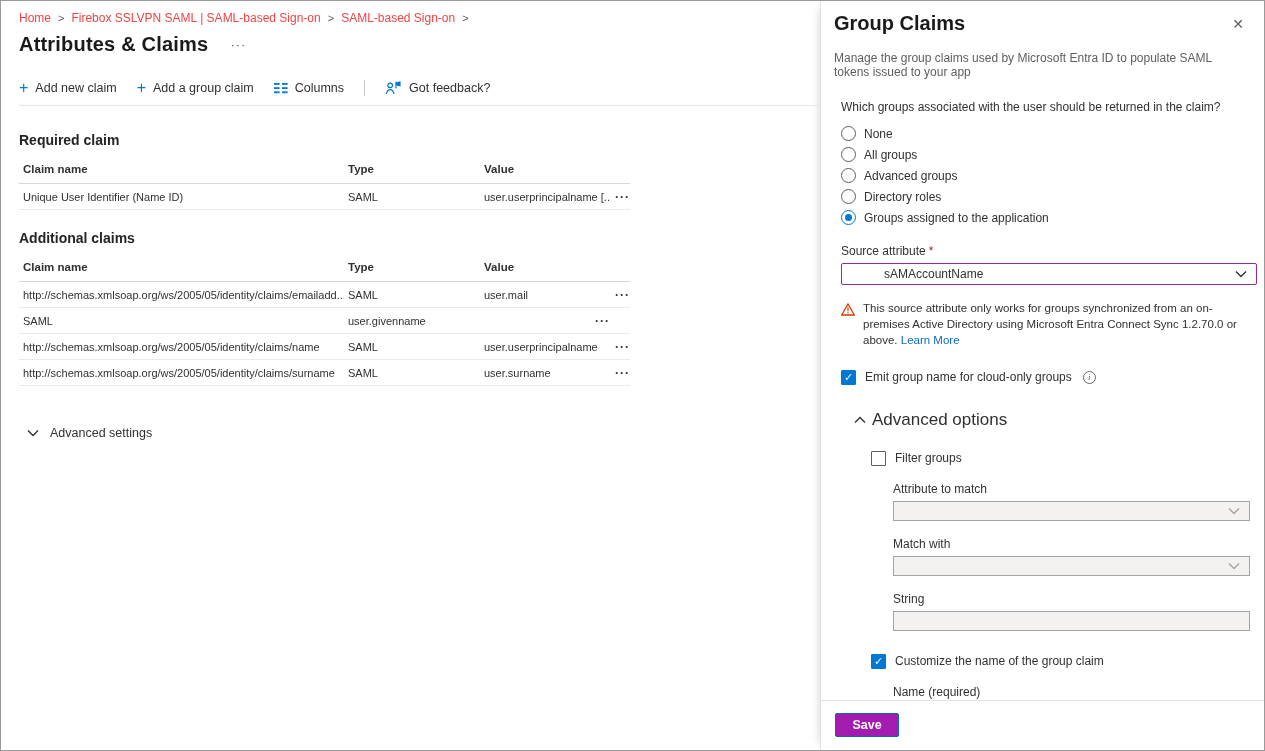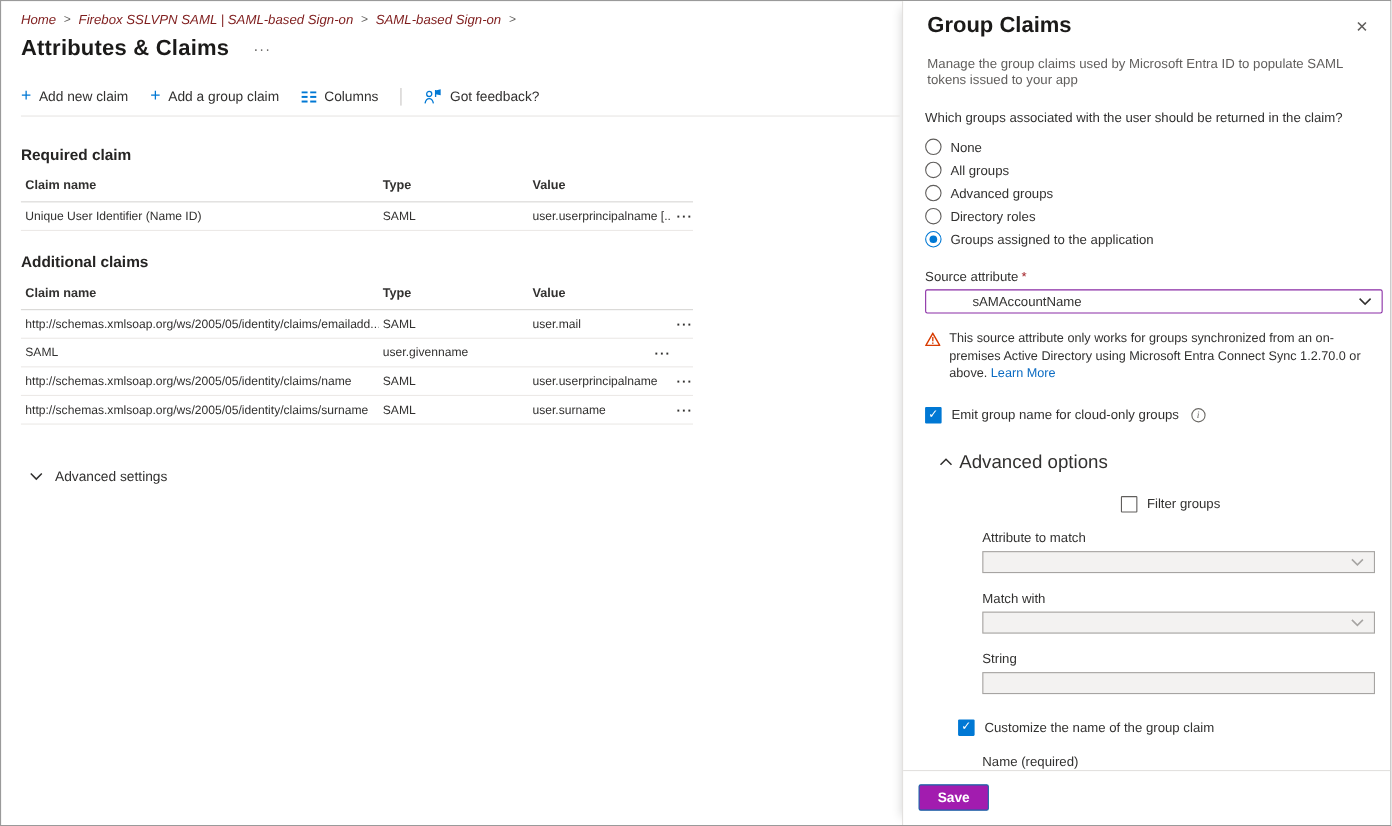--- a/index.html
+++ b/index.html
@@ -10,21 +10,21 @@
   }
   .app {
     width:1265px; height:751px;
     border:1px solid #9a9a9a;
     display:flex; overflow:hidden; background:#fff;
   }
 
   
   .main { flex:1; min-width:0; padding:10px 0 0 18px; position:relative; }
   .breadcrumb { font-size:12px; color:#605e5c; display:flex; align-items:center; gap:7px; }
-  .breadcrumb a { color:#7f1d1d; text-decoration:none; cursor:pointer;font-style:italic; }
+  .breadcrumb a { color:#ef4444; text-decoration:none; cursor:pointer; }
   .bc-sep { color:#605e5c; font-size:11px; }
   .page-title-row { display:flex; align-items:center; gap:22px; margin-top:8px; }
   .page-title-row h1 { font-size:20px; font-weight:700; color:#1b1a19; letter-spacing:0.2px; }
   .title-more { color:#605e5c; font-size:13px; letter-spacing:1px; cursor:pointer; }
 
   .toolbar {
     display:flex; align-items:center; gap:20px;
     margin-top:24px; padding-bottom:9px; margin-right:2px;
     border-bottom:1px solid #e8e6e4;
   }
@@ -51,21 +51,21 @@
 
   .adv-settings { display:flex; align-items:center; gap:11px; margin-top:40px; margin-left:8px;
     font-size:12.5px; color:#323130; background:none; border:none; font-family:inherit; cursor:pointer; }
 
   
   .panel {
     width:444px; background:#fff; border-left:1px solid #e3e1df;
     box-shadow:-7px 0 9px -7px rgba(0,0,0,0.18);
     display:flex; flex-direction:column;
   }
-  .panel-header { padding:11px 14px 0 22px; }
+  .panel-header { padding:11px 14px 0 13px; }
   .panel-title-row { display:flex; align-items:flex-start; justify-content:space-between; }
   .panel-title { font-size:20px; font-weight:700; color:#1b1a19; }
   .panel-close { background:none; border:none; color:#605e5c; font-size:14px; cursor:pointer; padding:4px 6px; }
   .panel-subtitle { font-size:12px; color:#605e5c; margin-top:15px; }
 
   .panel-body { flex:1; overflow:hidden; padding:21px 7px 0 20px; }
   .gc-question { font-size:12px; margin-bottom:9px; }
 
   .radio-row { display:flex; align-items:center; gap:8px; height:21px; font-size:12px; cursor:pointer; }
   .radio { width:15px; height:15px; border-radius:50%; border:1px solid #605e5c; background:#fff;
@@ -94,21 +94,21 @@
     flex:0 0 auto; display:flex; align-items:center; justify-content:center; }
   .checkbox.on { background:#0078d4; border-color:#0078d4; }
   .checkbox.on::after { content:"✓"; color:#fff; font-size:11px; line-height:1; }
   .emit { margin-top:21px; }
   .info-icon { width:13px; height:13px; border:1px solid #6b6965; border-radius:50%;
     font-size:9px; color:#6b6965; display:inline-flex; align-items:center; justify-content:center;
     font-style:italic; font-family:"Liberation Serif", serif; margin-left:2px; cursor:pointer; }
 
   .adv-options { display:flex; align-items:center; gap:6px; margin-top:25px; margin-left:13px;
     font-size:17px; background:none; border:none; font-family:inherit; color:#323130; cursor:pointer;justify-content:flex-end; }
-  .filter { margin-top:21px; margin-left:30px;justify-content:center; }
+  .filter { margin-top:21px; margin-left:30px; }
   .customize { margin-top:23px; margin-left:30px; }
 
   .inner-fields { margin-left:52px; width:357px; }
   .text-input { width:100%; height:20px; border:1px solid #a6a4a2; background:#f3f2f1;
     font-family:inherit; font-size:12px; padding:0 8px; }
   .input-wrap { position:relative; }
   .name-input { width:100%; height:23px; border:1px solid #8a2da5; border-radius:2px;
     background:#fff; font-family:inherit; font-size:17px; padding:0 31px 0 8px; }
   .valid-check { position:absolute; right:8px; top:4px; color:#57a300; font-size:12px; }
 

